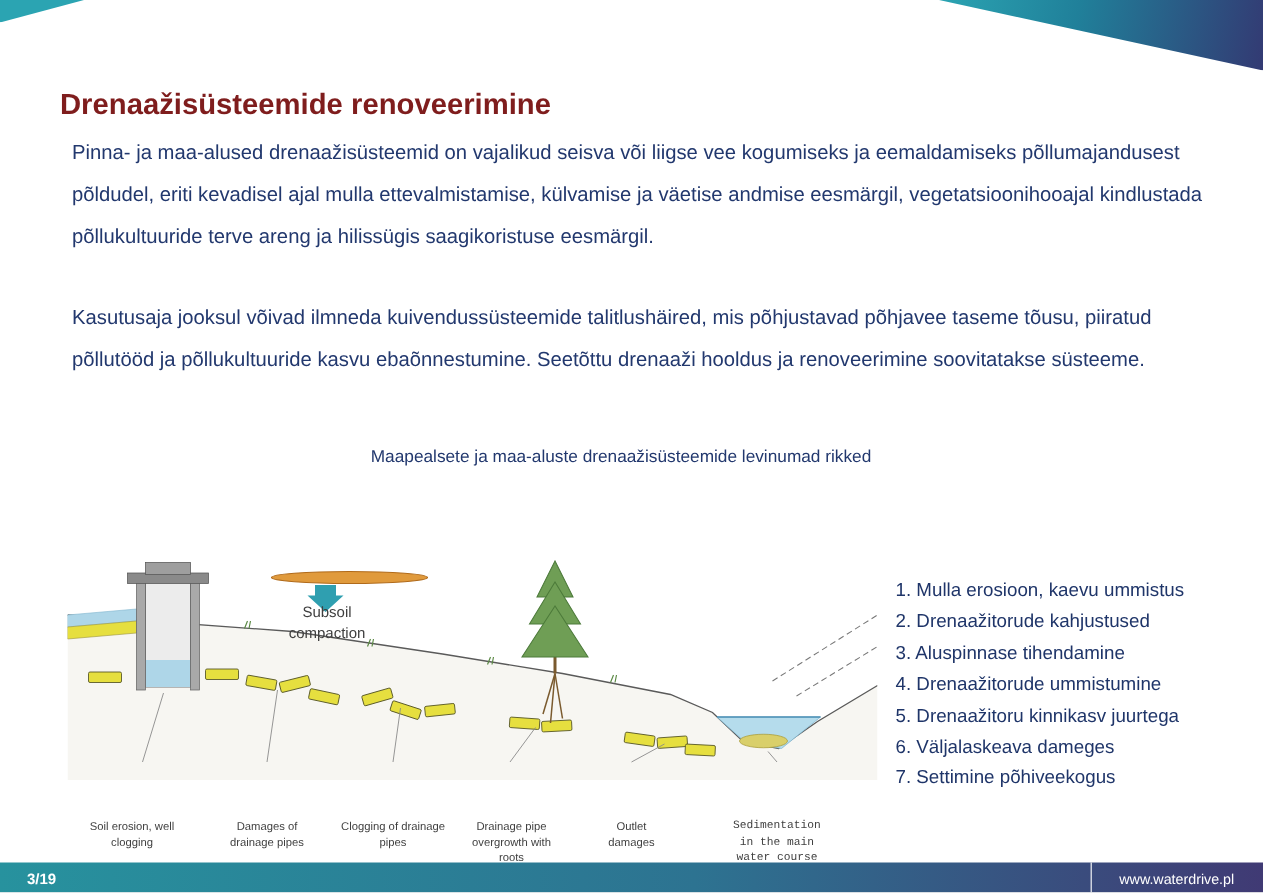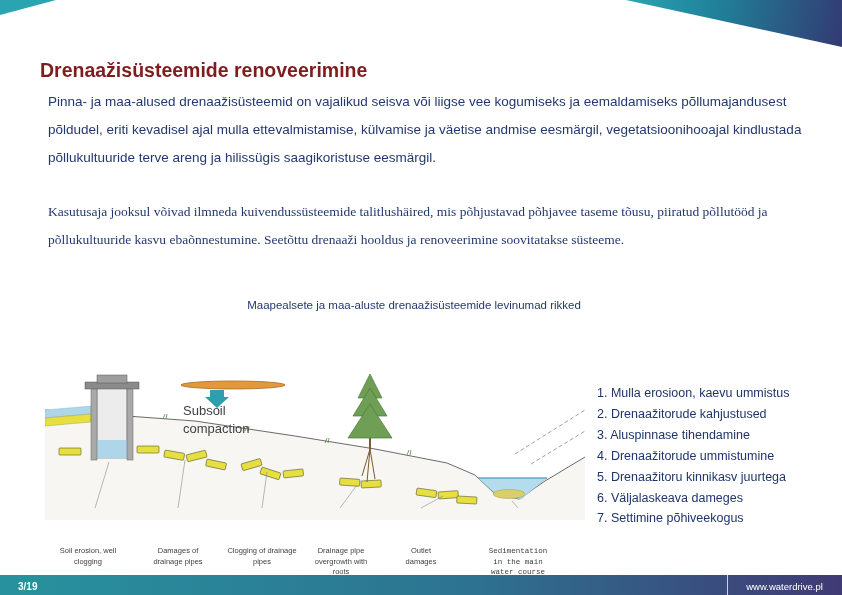--- a/index.html
+++ b/index.html
@@ -25,34 +25,34 @@
   }
   
   .title {
     position: absolute; left: 40px; top: 46px; width: 700px;
     font-size: 19.5px; font-weight: bold; color: #7f1d1d;
   }
   .body-text { position: absolute; left: 48px; top: 88px; width: 774px; }
   .body-text p {
     margin: 0; font-size: 13.5px; line-height: 28px; color: #22386e;
   }
-  .body-text p + p { margin-top: 26px; font-family: Liberation Serif, serif; }
+  .body-text p + p { margin-top: 26px; }
   .caption {
     position: absolute; left: 0; top: 299px; width: 828px;
     text-align: center; font-size: 11.5px; font-weight: 400; color: #22386e;
   }
   
   .diagram-svg { position: absolute; left: 45px; top: 358px; }
   .diag-label {
     position: absolute; text-align: center;
     font-size: 7.5px; line-height: 1.4; color: #3f3f3f; margin-top: 36px;
   }
   .subsoil-label {
     position: absolute; left: 183px; top: 402px; width: 70px;
-    text-align: left; font-size: 13px; line-height: 1.35; color: #3f3f3f;
+    text-align: center; font-size: 10px; line-height: 1.35; color: #3f3f3f;
   }
   .lbl-1 { left: 46px;  top: 510px; width: 84px; }
   .lbl-2 { left: 143px; top: 510px; width: 70px; }
   .lbl-3 { left: 227px; top: 510px; width: 70px; }
   .lbl-4 { left: 309px; top: 510px; width: 64px; }
   .lbl-5 { left: 396px; top: 510px; width: 50px; }
   .lbl-6 { left: 488px; top: 510px; width: 60px; font-family: Liberation Mono, monospace; }
   
   .failure-list {
     position: absolute; left: 597px; top: 383px; width: 210px;

